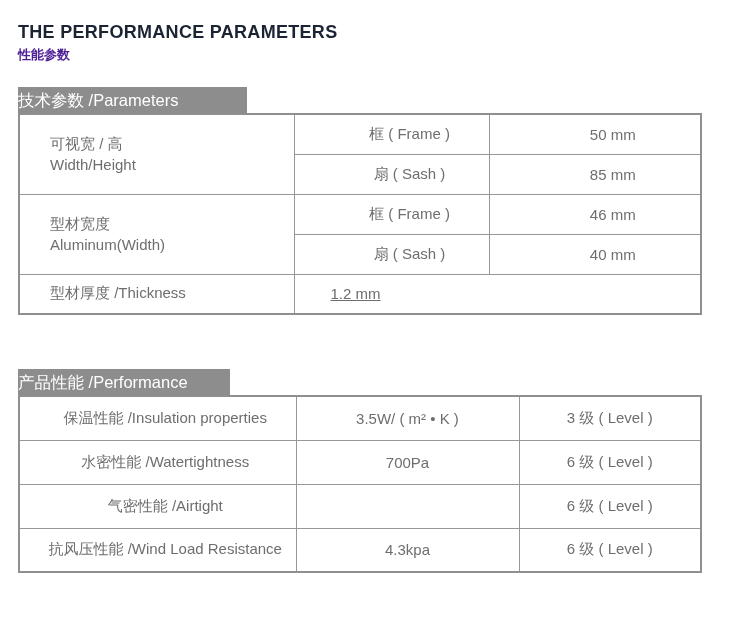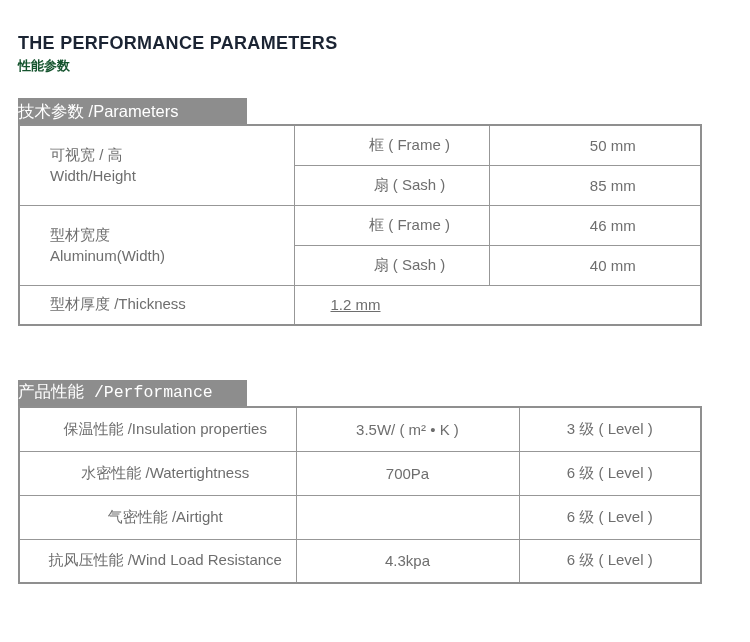--- a/index.html
+++ b/index.html
@@ -9,51 +9,51 @@
     font-family: "Liberation Sans", "DejaVu Sans", sans-serif;
   }
   .page {
     position: relative;
     width: 750px;
     height: 642px;
     background: #ffffff;
     overflow: hidden;
   }
   
-  .doc-header { padding: 22px 0 0 18px; margin-top: 11px; }
+  .doc-header { padding: 22px 0 0 18px; }
   .doc-title {
     font-size: 18px;
     font-weight: bold;
     letter-spacing: 0.3px;
     color: #1b2433;
     line-height: 21px;
   }
   .doc-subtitle {
     margin-top: 3px;
     font-size: 13px;
     font-weight: bold;
-    color: #14532d;
+    color: #4c1d95;
     line-height: 18px;
   }
   
   .section { margin-left: 18px; }
   .section-params { margin-top: 23px; }
   .section-perf { margin-top: 54px; }
   .badge {
     display: block;
     background: #8d8d8d;
     color: #ffffff;
     font-size: 16.5px;
     line-height: 26px;
     height: 26px;
     white-space: nowrap;
     overflow: hidden;
   }
   .badge-params { width: 229px; }
-  .badge-perf { width: 229px; font-family: Liberation Mono, monospace; }
+  .badge-perf { width: 212px; }
   
   table {
     border-collapse: collapse;
     table-layout: fixed;
     width: 682px;
     background: #ffffff;
   }
   table { border: 2px solid #8f8f8f; }
   td {
     border: 1px solid #979797;

